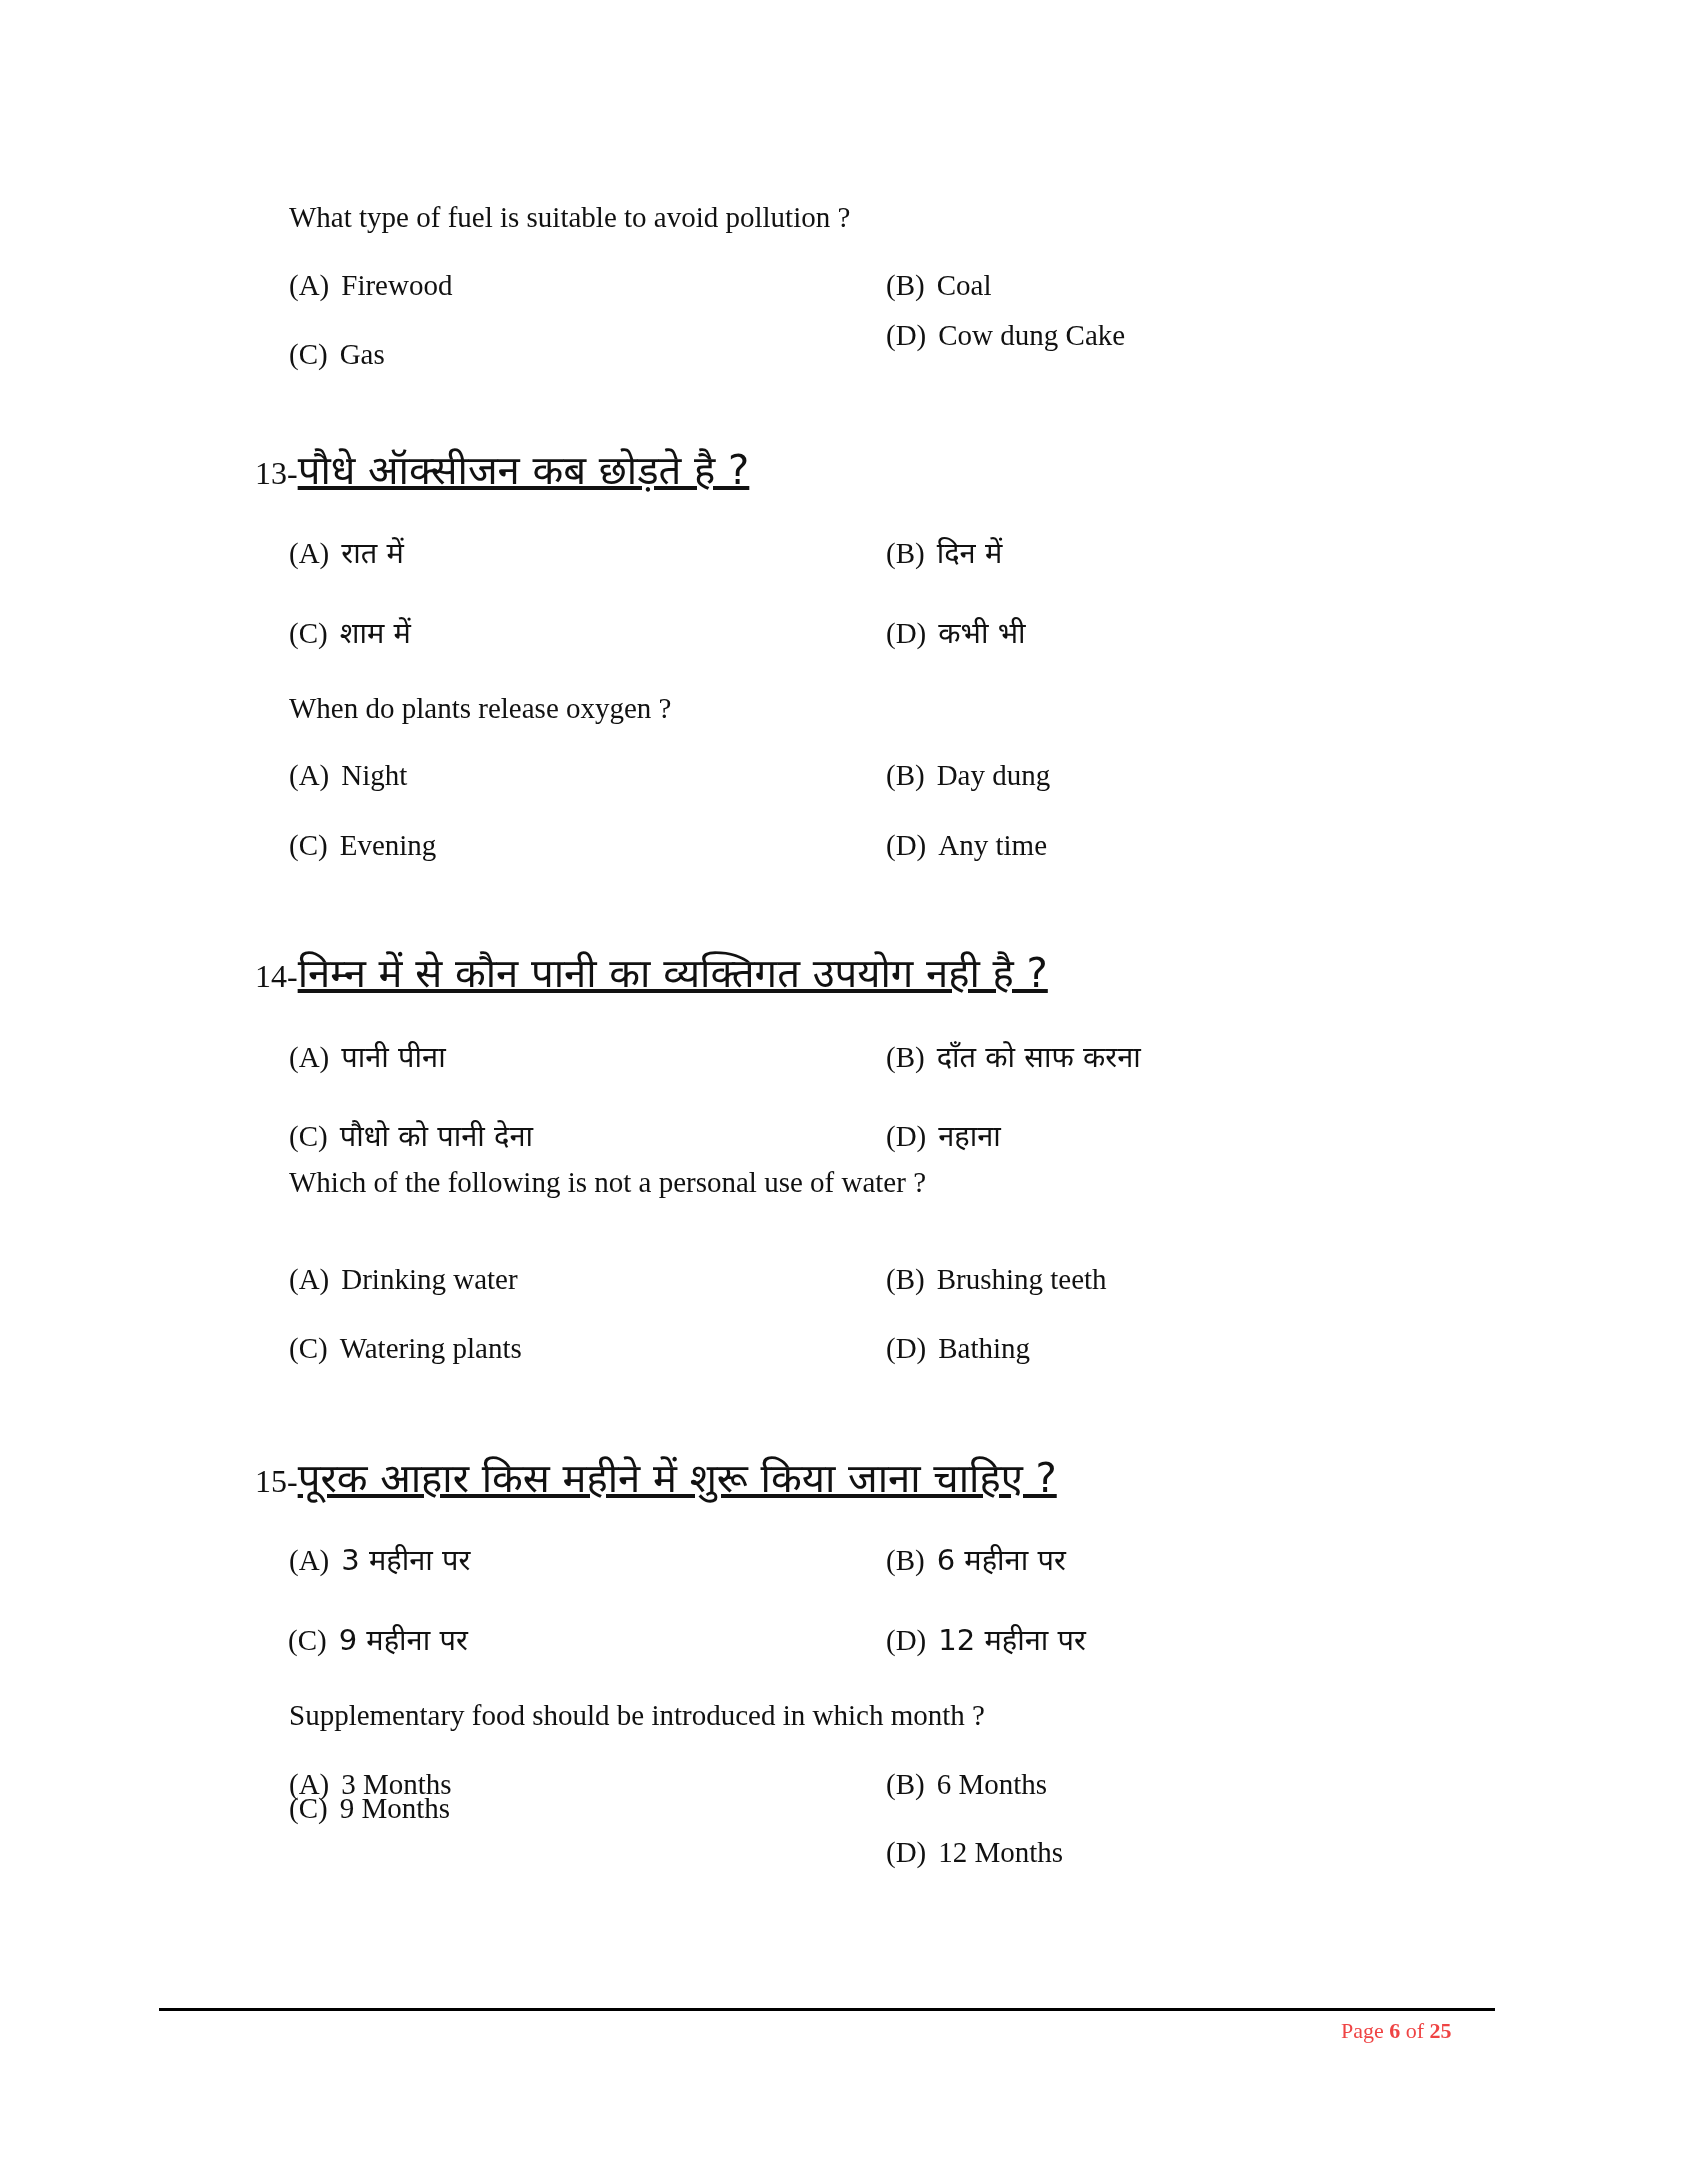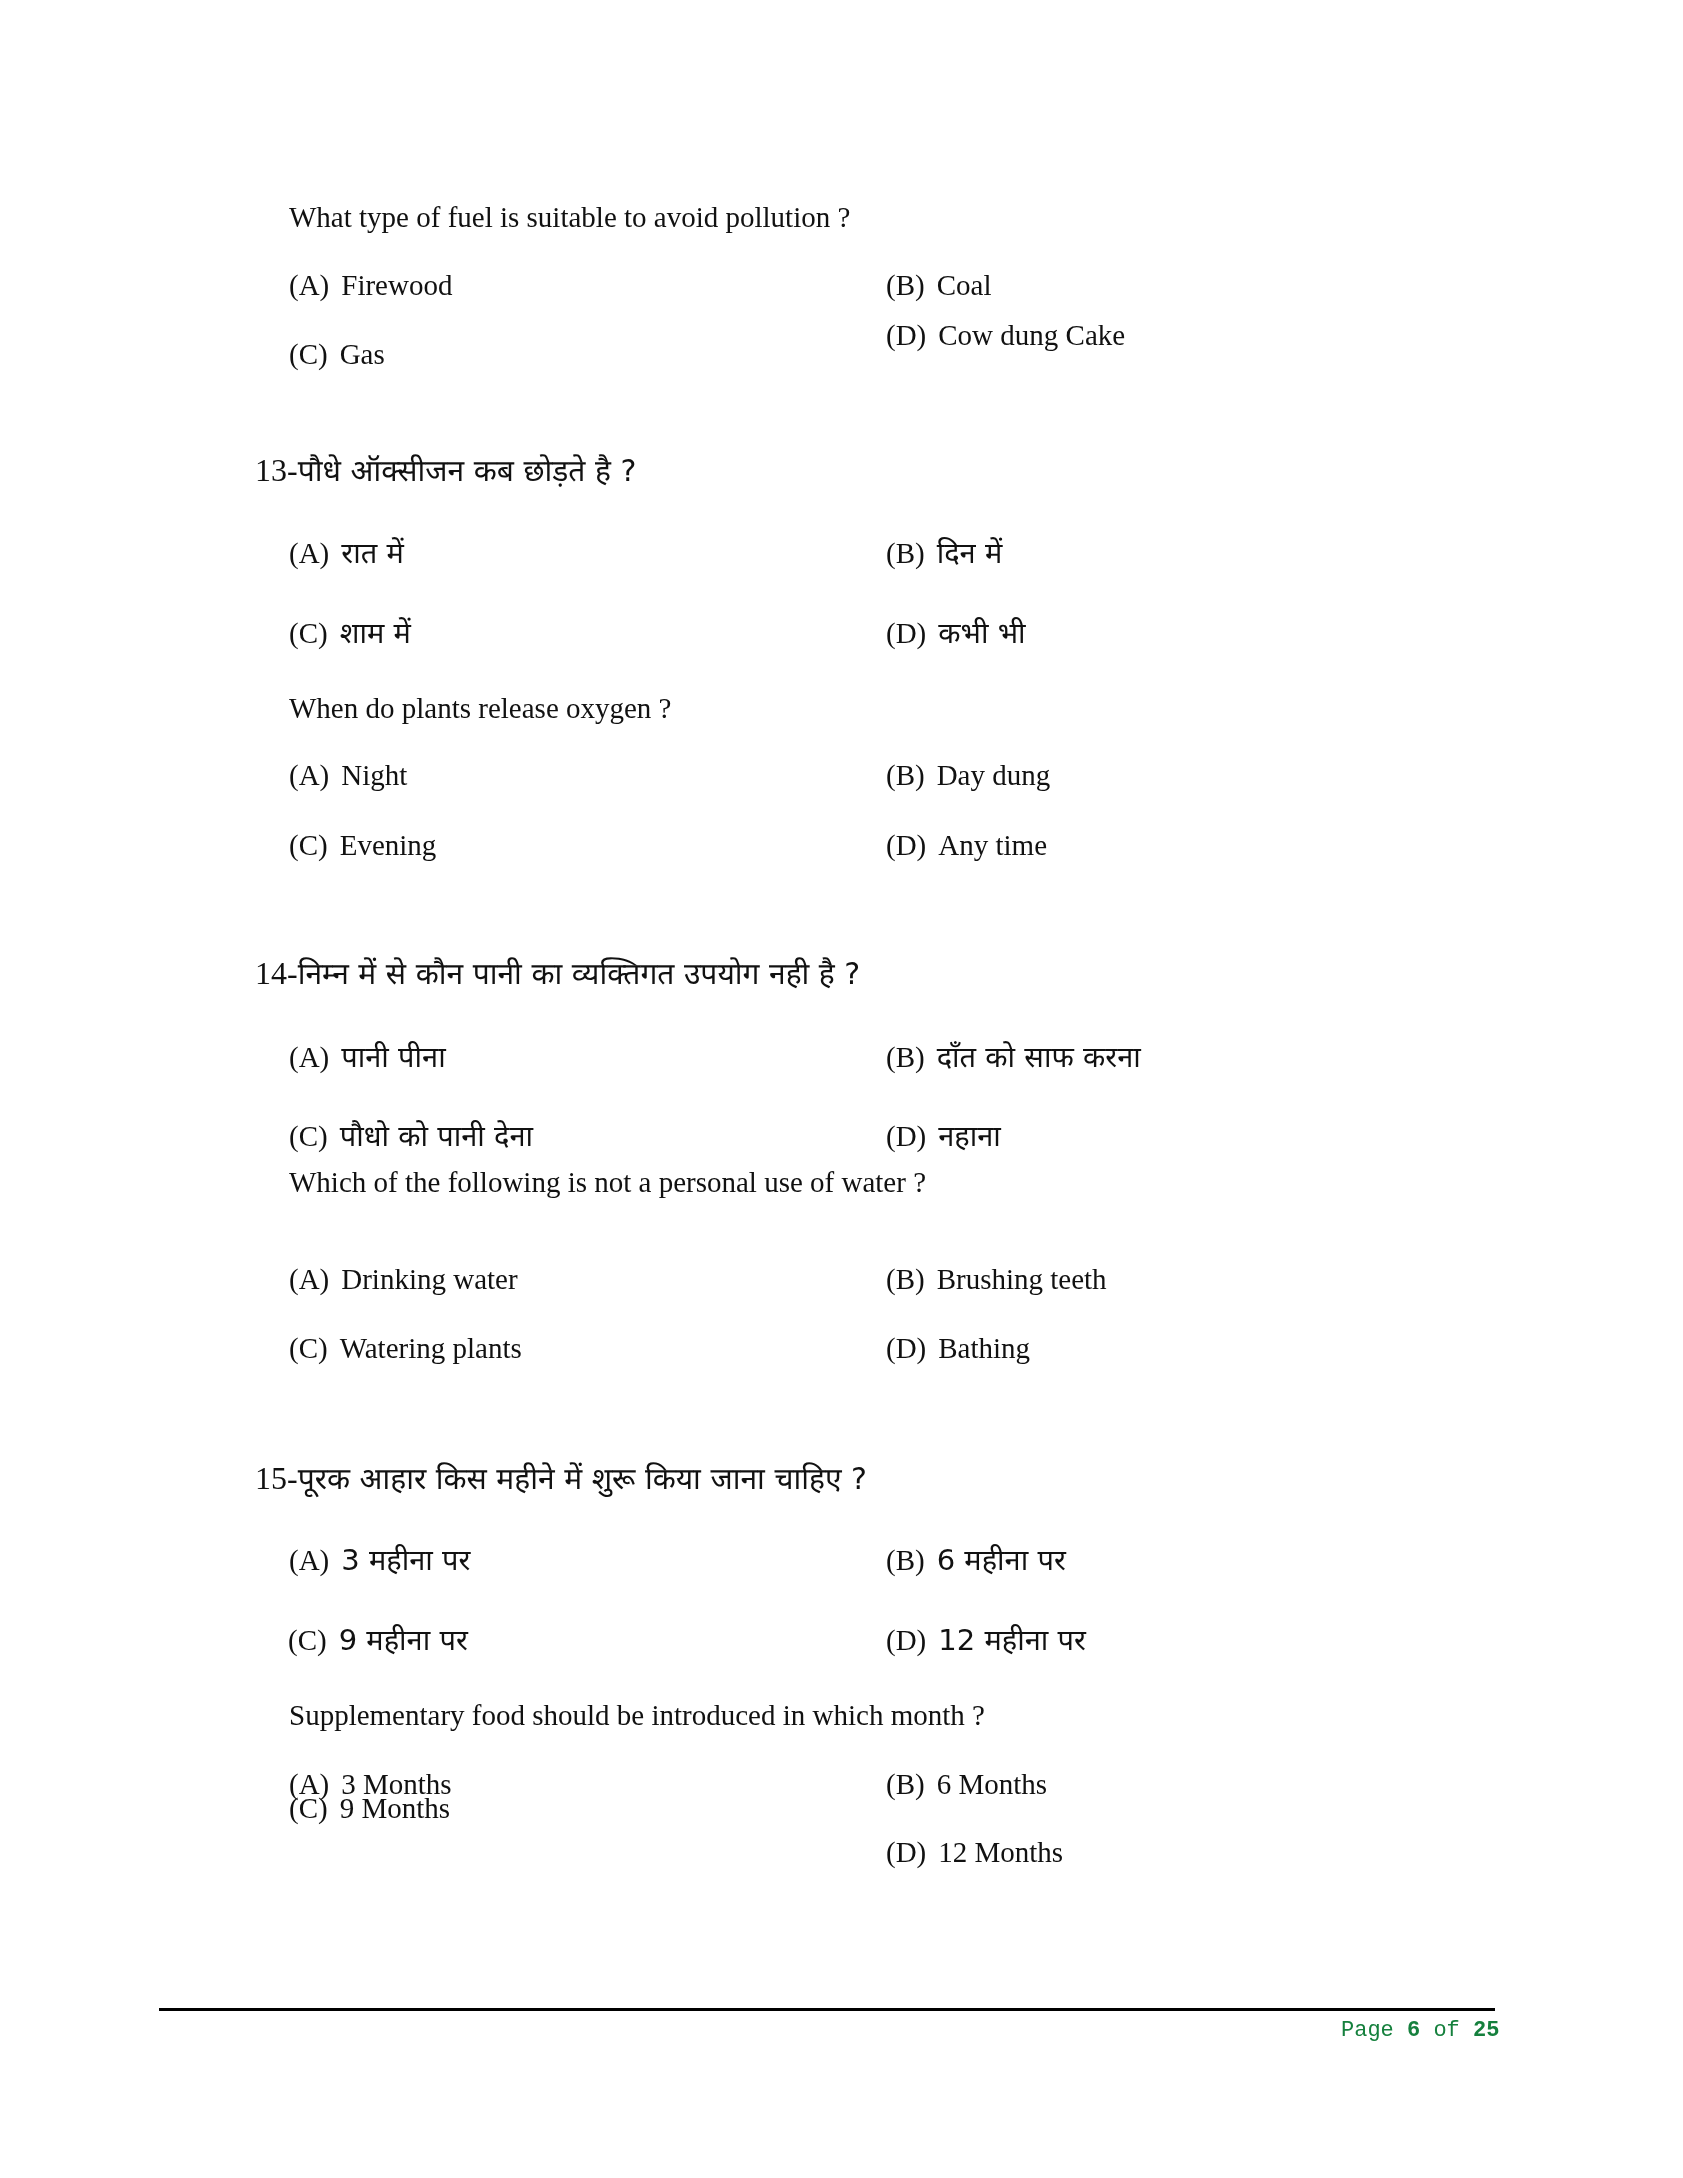--- a/index.html
+++ b/index.html
@@ -1,25 +1,25 @@
 <!DOCTYPE html>
 <html><head>
 <meta charset="utf-8">
 <style>
   html, body { margin: 0; padding: 0; background: #ffffff; }
   body { width: 1683px; height: 2178px; position: relative; overflow: hidden; color: #111; }
   .line { position: absolute; height: 44px; line-height: 44px; white-space: nowrap; }
   .en { font-family: "Liberation Serif", "DejaVu Serif", serif; font-size: 29px; }
   .hi { font-family: "DejaVu Sans", "Liberation Sans", sans-serif; font-size: 29px; }
-  .qhi { font-family: "DejaVu Sans", "Liberation Sans", sans-serif; font-size: 30px; }
+  .qhi { font-family: "DejaVu Sans", "Liberation Sans", sans-serif; font-size: 40px; text-decoration: underline; }
   .qnum { font-family: "Liberation Serif", serif; font-size: 32px; margin-top: 23px; }
   .opt-key { font-family: "Liberation Serif", serif; font-size: 29px; margin-right: 12px; }
   .rule { position: absolute; left: 159px; top: 2008px; width: 1336px; height: 3px; background: #000; }
   .footer { position: absolute; left: 1341px; top: 2016px; height: 30px; line-height: 30px;
-            font-family: Liberation Mono, monospace; font-size: 22px; color: #15803d; white-space: nowrap; }
+            font-family: Liberation Serif, serif; font-size: 22px; color: #ef4444; white-space: nowrap; }
   .footer b { font-weight: 700; }
 </style>
 </head>
 <body>
 
 <div class="line en" style="left:289px; top:195px;">What type of fuel is suitable to avoid pollution ?</div>
 <div class="line en" style="left:289px; top:263px;"><span class="opt-key">(A)</span><span>Firewood</span></div>
 <div class="line en" style="left:886px; top:263px;"><span class="opt-key">(B)</span><span>Coal</span></div>
 <div class="line en" style="left:289px; top:332px;"><span class="opt-key">(C)</span><span>Gas</span></div>
 <div class="line en" style="left:886px; top:313px;"><span class="opt-key">(D)</span><span>Cow dung Cake</span></div>

